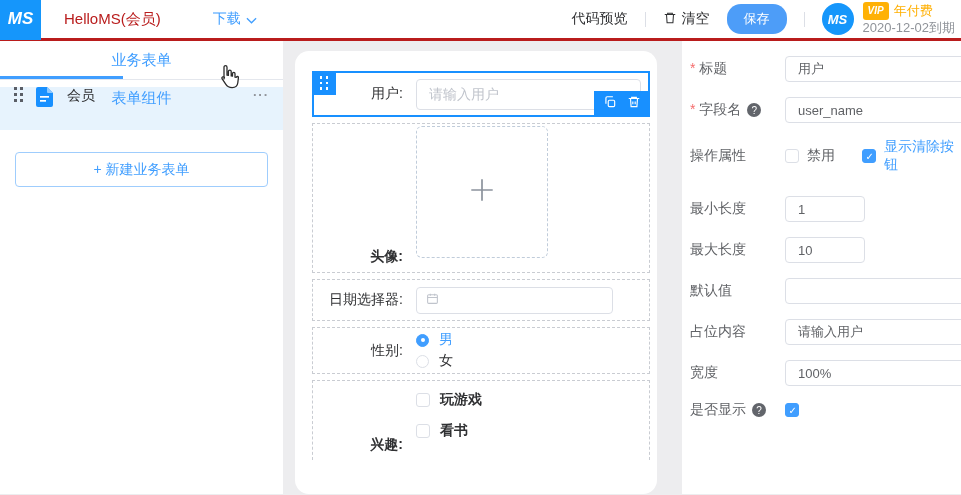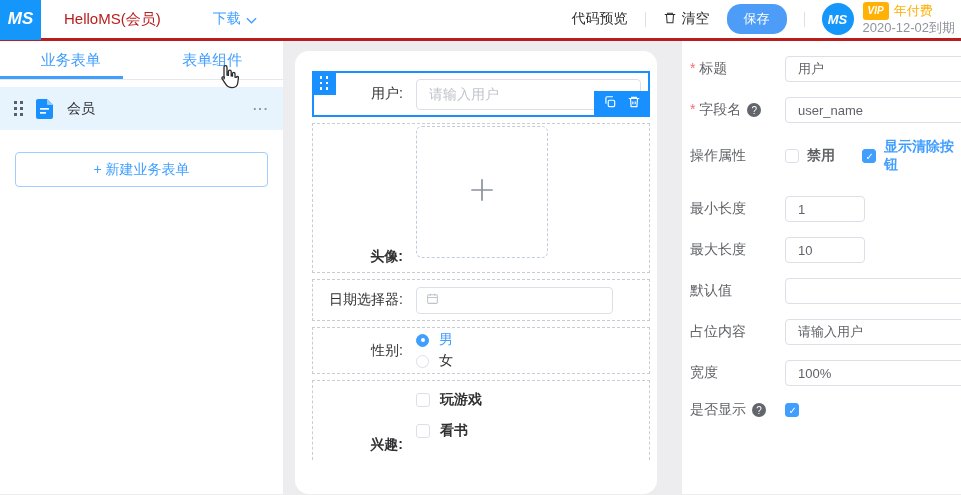--- a/index.html
+++ b/index.html
@@ -24,24 +24,24 @@
   .ms-circle { width: 32px; height: 32px; border-radius: 50%; background: #1596fb; color: #fff; font-style: italic; font-weight: bold; font-size: 13px; display: flex; align-items: center; justify-content: center; }
   .vip-col { display: flex; flex-direction: column; line-height: 16px; }
   .vip-line1 { display: flex; align-items: center; gap: 5px; }
   .vip-badge { background: #ffb105; color: #fff; font-size: 10px; font-weight: bold; font-style: italic; border-radius: 3px; padding: 1px 5px; }
   .vip-plan { color: #ffaf00; font-size: 13px; }
   .vip-expiry { color: #8f9399; font-size: 13px; }
   
   .main { display: flex; height: 453px; }
   
   .sidebar { width: 283px; background: #fff; flex-shrink: 0; }
-  .tabs { display: flex; border-bottom: 1px solid #e4e7ed; height: 39px; position: relative; }
+  .tabs { display: flex; border-bottom: 1px solid #e4e7ed; height: 39px; position: relative; flex-direction: column; }
   .tab { flex: 1; text-align: center; line-height: 38px; font-size: 15px; color: #409eff; cursor: pointer; }
   .tab-underline { position: absolute; bottom: 0; left: 0; width: 123px; height: 3px; background: #409eff; }
-  .form-item { height: 43px; background: #e7f3fd; display: flex; align-items: center; margin-top: 7px; padding: 0 14px; cursor: pointer; }
+  .form-item { height: 43px; background: #e7f3fd; display: flex; align-items: flex-start; margin-top: 7px; padding: 0 14px; cursor: pointer; }
   .dots6 { display: grid; grid-template-columns: repeat(2, 3px); gap: 3px; cursor: grab; }
   .dots6 i { width: 3px; height: 3px; background: #5a5e66; }
   .form-item-label { font-size: 14px; color: #303133; margin-left: 14px; }
   .more-btn { margin-left: auto; color: #909399; letter-spacing: 1px; font-weight: bold; font-size: 13px; cursor: pointer; }
   .new-form-btn { margin: 22px 15px 0; height: 35px; width: 253px; border: 1px solid #9fcdfd; border-radius: 4px; color: #409eff; font-size: 14px; display: flex; align-items: center; justify-content: center; background: #fff; cursor: pointer; font-family: inherit; }
   
   .gutter-sm { width: 12px; flex-shrink: 0; }
   .gutter-md { width: 25px; flex-shrink: 0; }
   
   .canvas { width: 362px; background: #fff; margin-top: 10px; padding: 20px 7px 0 17px; flex-shrink: 0; overflow: hidden; border-radius: 14px; }
@@ -258,21 +258,21 @@
     <div class="prow">
       <div class="plabel">
         <span class="req">字段名</span>
         <span class="help-icon"></span>
       </div>
       <input class="pinput wide" value="user_name" style="">
     </div>
 
     <div class="prow" style="margin-bottom:22px;">
       <div class="plabel">操作属性</div>
-      <div class="cb-grid" style="row-gap:0;font-weight:bold;">
+      <div class="cb-grid" style="row-gap:0;">
         <div class="cb-item">
           <span class="cb"></span>
           <span>禁用</span>
         </div>
         <div class="cb-item">
           <span class="cb checked"></span>
           <span class="lbl-on">显示清除按钮</span>
         </div>
       </div>
     </div>

